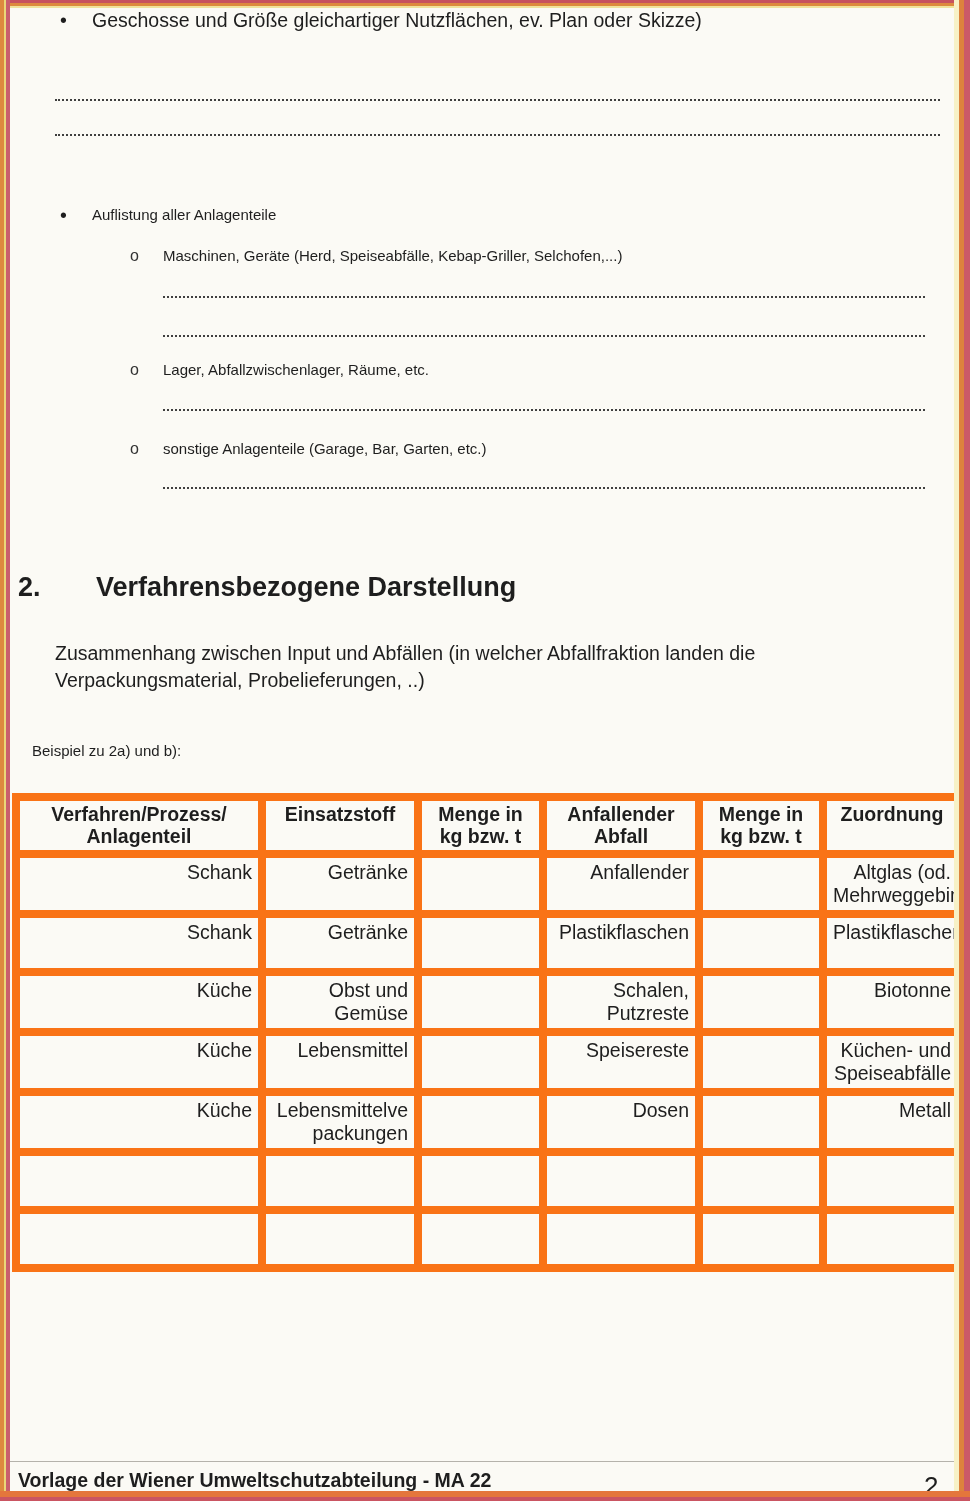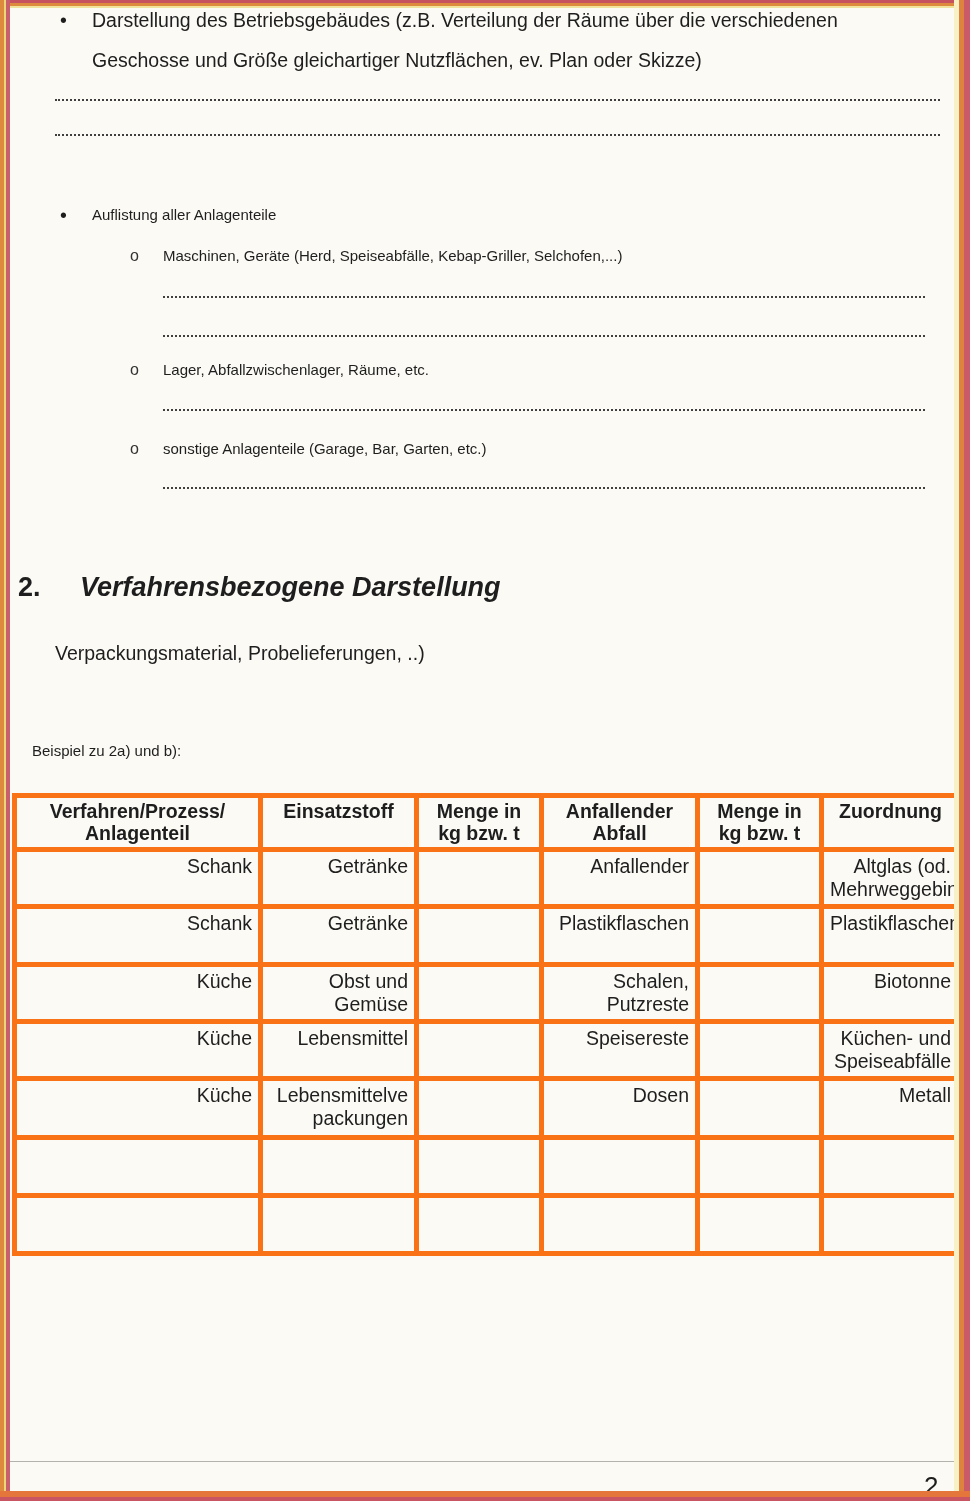--- a/index.html
+++ b/index.html
@@ -33,21 +33,21 @@
   .sub-marker{width:33px;flex:none;font-size:16px;line-height:26px;color:#333;}
 
   .dotline{height:0;border-bottom:2.5px dotted #3f3f3f;}
 
   .heading-num,.heading-title{font-weight:bold;font-size:27px;line-height:34px;white-space:pre;}
 
   .para-line{white-space:pre;font-size:19.5px;line-height:26.5px;}
 
   table.main{border-collapse:collapse;table-layout:fixed;}
   table.main td,table.main th{
-    border:5px solid #f97316;
+    border:8px solid #f97316;
     vertical-align:top;
     padding:3px 6px;
     font-size:19.5px;
     line-height:23px;
     white-space:pre-line;
     overflow:hidden;
   }
   table.main th{text-align:center;font-weight:bold;line-height:22px;padding-top:2px;}
   table.main td{text-align:right;}
 
@@ -56,21 +56,20 @@
   .page-number{font-size:26px;line-height:26px;}
 </style>
 </head>
 <body>
 
 <div class="page">
 
   <div class="abs bullet-item" style="left:60px;top:0px;">
     <span class="bullet-marker">•</span>
     <div class="bullet-lines">
-      <div class="bl">Darstellung des Betriebsgebäudes (z.B. Verteilung der Räume über die verschiedenen</div>
       <div class="bl">Geschosse und Größe gleichartiger Nutzflächen, ev. Plan oder Skizze)</div>
     </div>
   </div>
 
   <div class="abs dotline" style="left:55px;top:99px;width:885px;"></div>
   <div class="abs dotline" style="left:55px;top:134px;width:885px;"></div>
 
   <div class="abs bullet-item" style="left:60px;top:202px;">
     <span class="bullet-marker" style="line-height:26px;">•</span>
     <div class="txt">Auflistung aller Anlagenteile</div>
@@ -92,23 +91,24 @@
   <div class="abs dotline" style="left:163px;top:409px;width:762px;"></div>
 
   <div class="abs sub-item" style="left:130px;top:436px;">
     <span class="sub-marker">o</span>
     <div class="txt">sonstige Anlagenteile (Garage, Bar, Garten, etc.)</div>
   </div>
 
   <div class="abs dotline" style="left:163px;top:487px;width:762px;"></div>
 
   <div class="abs heading-num" style="left:18px;top:570px;">2.</div>
-  <div class="abs heading-title" style="left:80px;top:570px;font-style:italic;">Verfahrensbezogene Darstellung</div>
+  <div class="abs heading-title" style="left:96px;top:570px;">Verfahrensbezogene Darstellung</div>
 
   <div class="abs" style="left:55px;top:640px;">
+    <div class="para-line">Zusammenhang zwischen Input und Abfällen (in welcher Abfallfraktion landen die</div>
     <div class="para-line">Verpackungsmaterial, Probelieferungen, ..)</div>
   </div>
 
   <div class="abs txt" style="left:32px;top:738px;">Beispiel zu 2a) und b):</div>
 
   <table class="main abs" style="left:12px;top:793px;width:945px;">
     <colgroup>
       <col style="width:246px">
         <col style="width:156px">
         <col style="width:125px">
@@ -187,20 +187,21 @@
       <td></td>
       <td></td>
       <td></td>
       <td></td>
       <td></td>
     </tr>
   </tbody>
     </table>
 
   <div class="abs footer-rule" style="left:10px;top:1461px;width:946px;"></div>
+  <div class="abs footer-text" style="left:18px;top:1469px;">Vorlage der Wiener Umweltschutzabteilung - MA 22</div>
   <div class="abs page-number" style="left:924px;top:1473px;">2</div>
 
   <div class="frame frame-top"></div>
   <div class="frame frame-left"></div>
   <div class="frame frame-right"></div>
   <div class="frame frame-bottom"></div>
 
 </div>
 
 </body></html>

